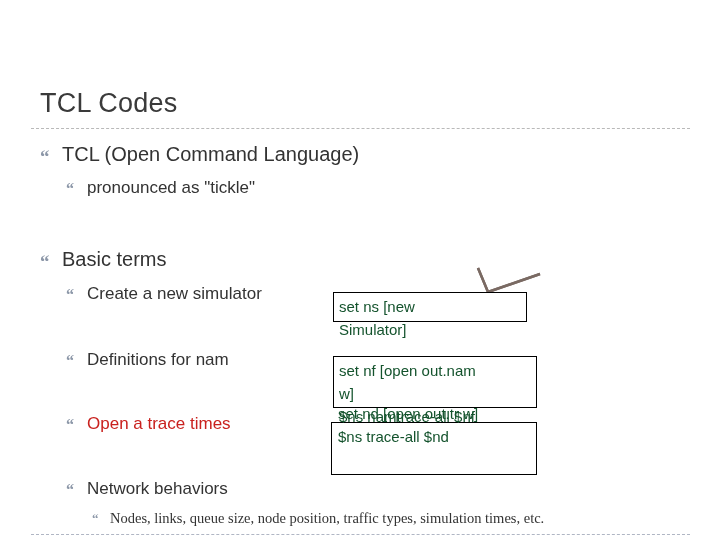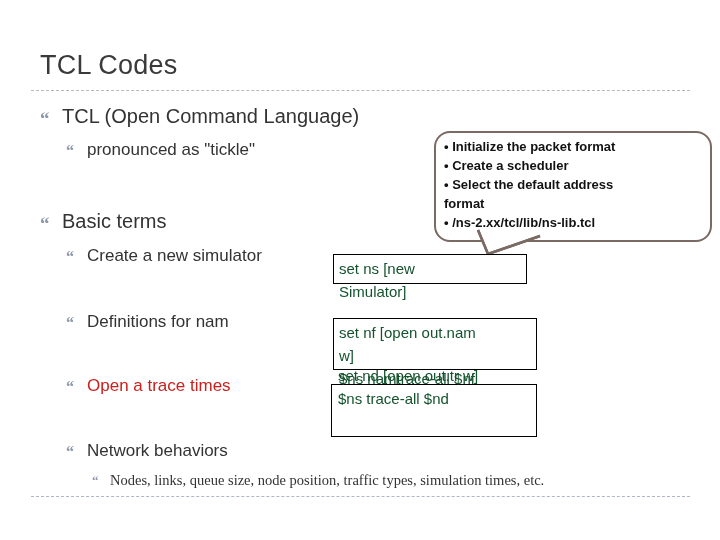--- a/index.html
+++ b/index.html
@@ -7,20 +7,21 @@
     padding: 0;
     background: #ffffff;
   }
   #slide {
     position: relative;
     width: 720px;
     height: 500px;
     background: #ffffff;
     overflow: hidden;
     font-family: "Liberation Sans", sans-serif;
+    margin-top: 38px;
     -webkit-font-smoothing: antialiased;
   }
 
   
   #slide-title {
     position: absolute;
     left: 40px;
     top: 50px;
     font-size: 27px;
     color: #3a3a3a;
@@ -190,27 +191,20 @@
   <div class="bullet-row lvl2" id="b-network">
     <span class="bullet-mark">“</span>
     <span class="bullet-text">Network behaviors</span>
   </div>
 
   <div class="bullet-row lvl3" id="b-nodes">
     <span class="bullet-mark">“</span>
     <span class="bullet-text">Nodes, links, queue size, node position, traffic types, simulation times, etc.</span>
   </div>
 
-  <div id="callout">
-    <div class="callout-line">• Initialize the packet format</div>
-    <div class="callout-line">• Create a scheduler</div>
-    <div class="callout-line">• Select the default address</div>
-    <div class="callout-line">format</div>
-    <div class="callout-line">• /ns-2.xx/tcl/lib/ns-lib.tcl</div>
-  </div>
 
   <svg id="callout-tail" viewBox="0 0 160 36">
     <path d="M44 2 L54 26 L106 8" fill="#ffffff" stroke="#7a6a63" stroke-width="2.5" stroke-linejoin="round"></path>
     <path d="M44 2 L54 26 L106 8" fill="none" stroke="#7a6a63" stroke-width="2.5" stroke-linejoin="round"></path>
   </svg>
 
   <div class="code-box" id="code-box-1"></div>
   <div class="code-text" id="code-text-1">set ns [new
 Simulator]</div>
 

